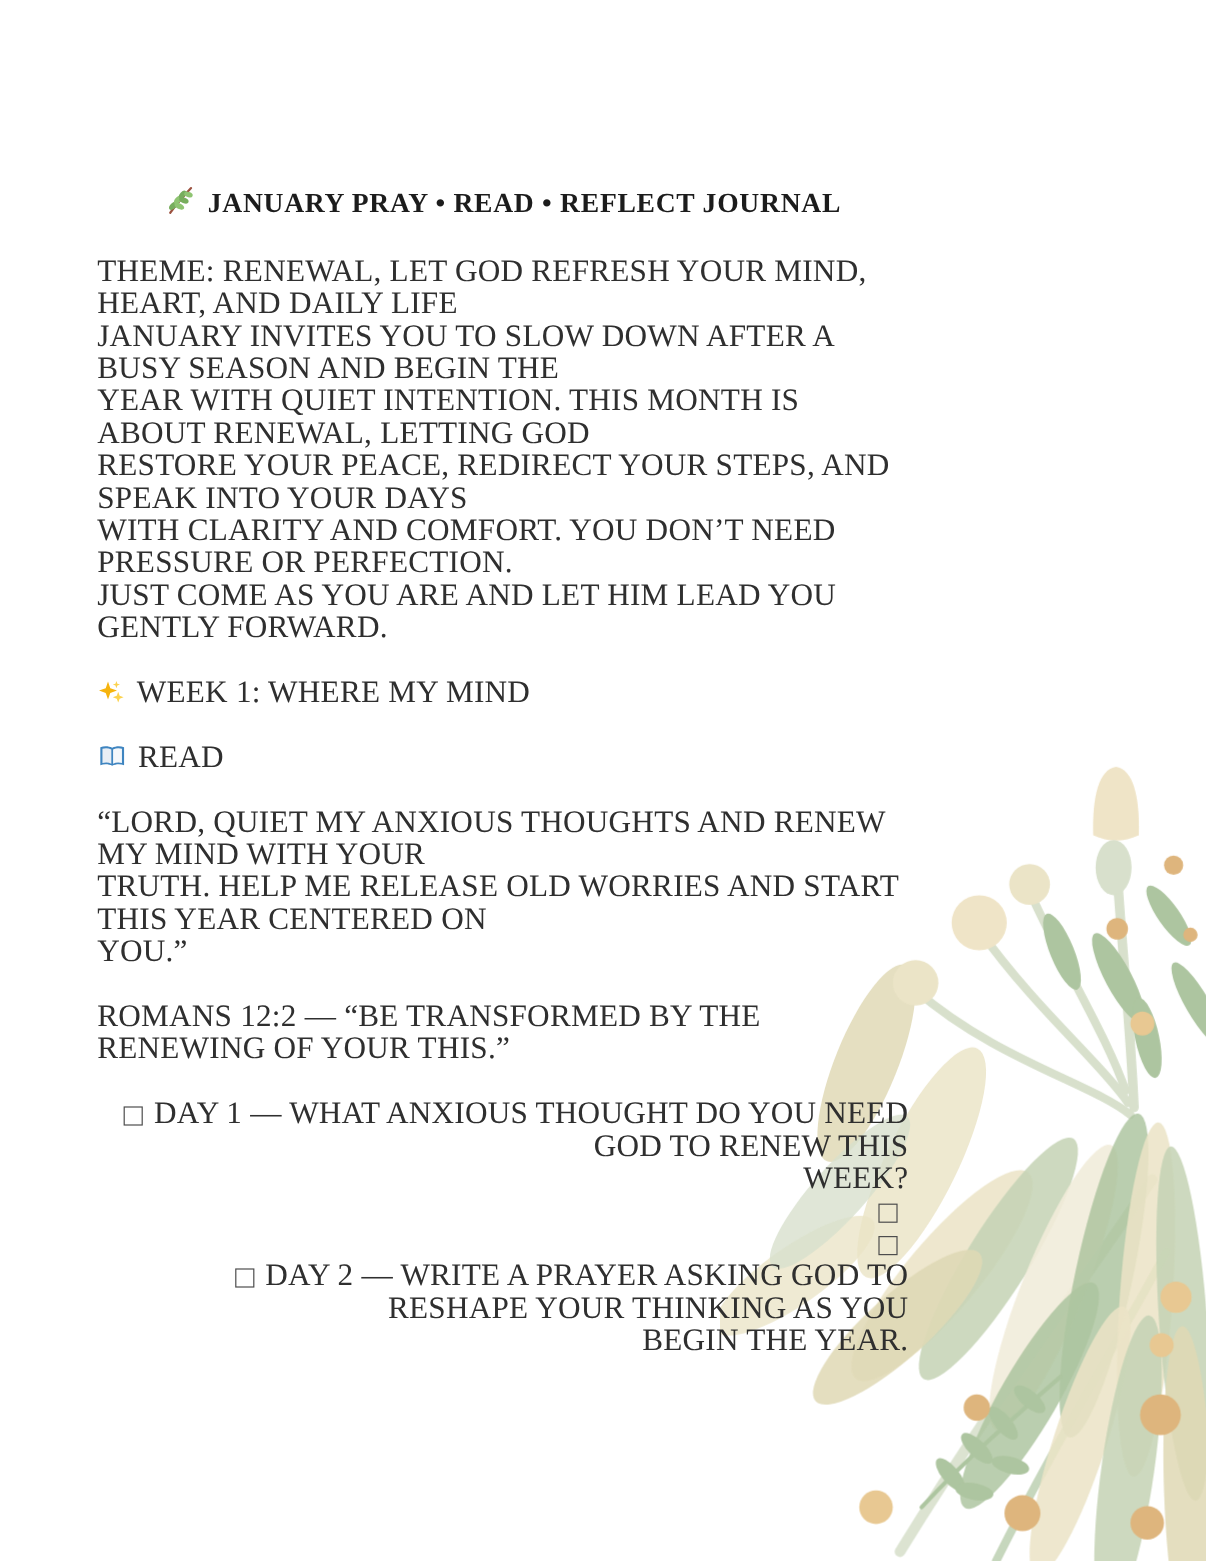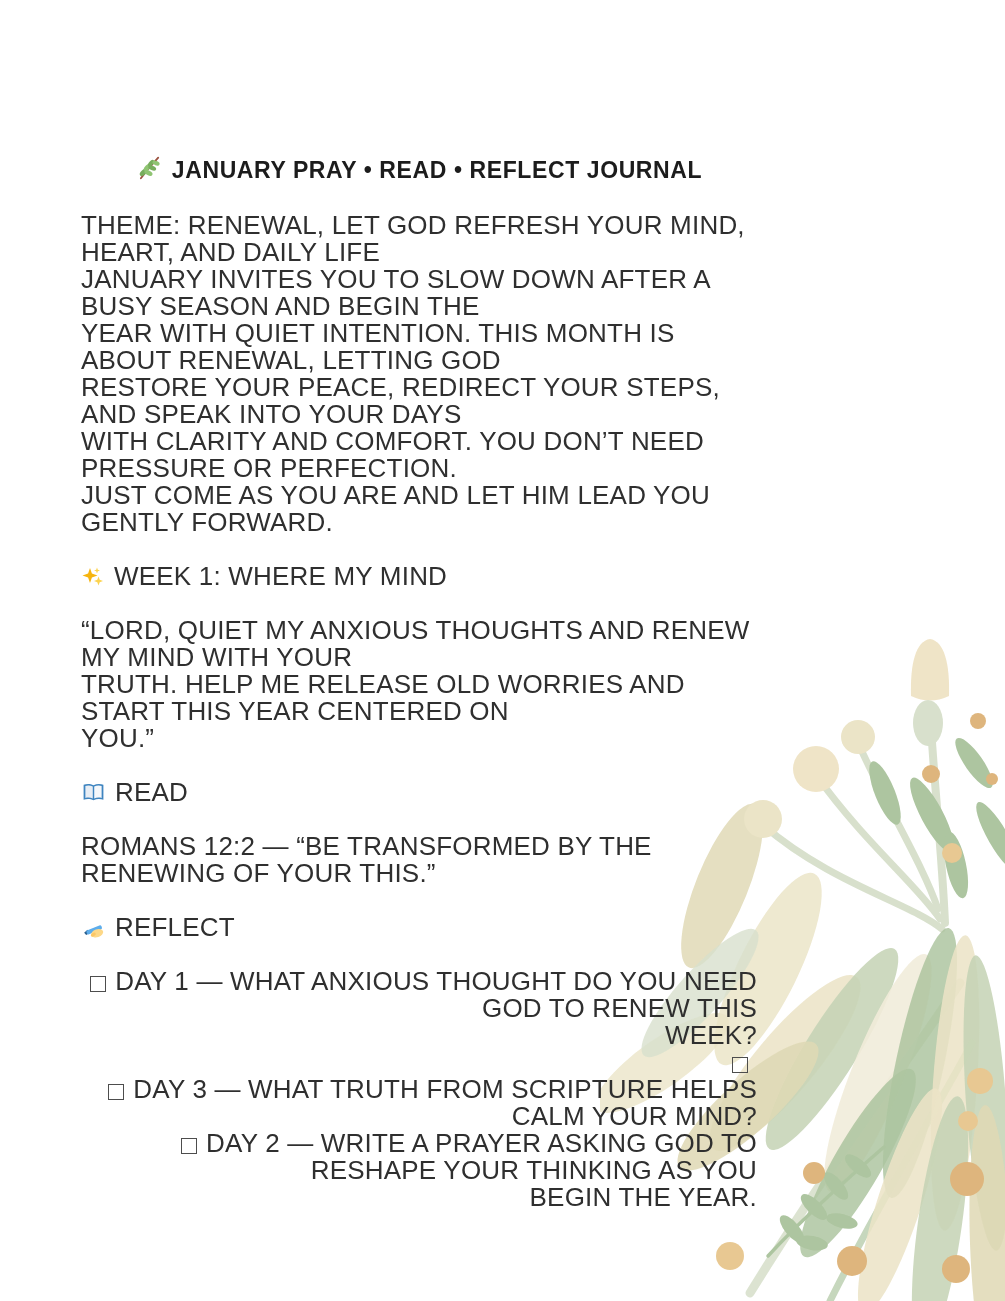--- a/index.html
+++ b/index.html
@@ -18,20 +18,21 @@
     font-family:"Liberation Sans", sans-serif;
     color:var(--text);
     position:relative;
     overflow:hidden;
   }
   .page{
     position:relative;
     z-index:2;
     padding:152px 84px 0 81px;
     width:841px;
+    font-family:Liberation Serif, serif;
   }
   h1.title{
     font-size:23px;
     font-weight:700;
     letter-spacing:0.6px;
     line-height:36px;
     color:var(--title_text);
     text-align:center;
     margin:0 0 24px 0;
     white-space:nowrap;
@@ -98,44 +99,38 @@
 WITH CLARITY AND COMFORT. YOU DON’T NEED PRESSURE OR PERFECTION.
 JUST COME AS YOU ARE AND LET HIM LEAD YOU GENTLY FORWARD.</p>
 
   <p class="body-text"><span class="icon"><svg width="24" height="24" viewBox="0 0 24 24">
           <path d="M9 3 L10.9 8.6 L16.5 10.5 L10.9 12.4 L9 18 L7.1 12.4 L1.5 10.5 L7.1 8.6 Z" fill="var(--emoji_yellow)"></path>
           <path d="M17.5 11.5 L18.7 14.8 L22 16 L18.7 17.2 L17.5 20.5 L16.3 17.2 L13 16 L16.3 14.8 Z" fill="#fcd34f"></path>
           <path d="M16 2.5 L16.8 4.7 L19 5.5 L16.8 6.3 L16 8.5 L15.2 6.3 L13 5.5 L15.2 4.7 Z" fill="#fcd34f"></path>
         </svg></span><span>WEEK 1: WHERE MY MIND</span></p>
 
 
-  <p class="body-text">“LORD, QUIET MY ANXIOUS THOUGHTS AND RENEW MY MIND WITH YOUR
-TRUTH. HELP ME RELEASE OLD WORRIES AND START THIS YEAR CENTERED ON
-YOU.”</p>
-
   <p class="body-text"><span class="icon"><svg width="25" height="25" viewBox="0 0 24 24">
           <path d="M12 5 C9 3.4 5.3 3.4 2.5 4.6 V19 C5.3 17.8 9 17.8 12 19.4 C15 17.8 18.7 17.8 21.5 19 V4.6 C18.7 3.4 15 3.4 12 5 Z" fill="var(--emoji_book)"></path>
           <path d="M11.3 6.3 C9 5.1 6.2 5 4.2 5.8 V17.2 C6.4 16.5 9.2 16.6 11.3 17.7 Z" fill="var(--emoji_page)"></path>
           <path d="M12.7 6.3 C15 5.1 17.8 5 19.8 5.8 V17.2 C17.6 16.5 14.8 16.6 12.7 17.7 Z" fill="#f5f8fb"></path>
         </svg></span><span>READ</span></p>
 
+  <p class="body-text">“LORD, QUIET MY ANXIOUS THOUGHTS AND RENEW MY MIND WITH YOUR
+TRUTH. HELP ME RELEASE OLD WORRIES AND START THIS YEAR CENTERED ON
+YOU.”</p>
+
   <p class="body-text">ROMANS 12:2 — “BE TRANSFORMED BY THE RENEWING OF YOUR THIS.”</p>
 
-  <p class="body-text"><span class="icon"><svg width="25" height="25" viewBox="0 0 24 24">
-          <path d="M3 17 L6.2 14.2 L8.6 17.2 L5 19.2 Z" fill="#2a5f8f"></path>
-          <rect x="5" y="12.2" width="15.5" height="4.2" rx="1.6" transform="rotate(-22 12.5 14.5)" fill="var(--emoji_blue)"></rect>
-          <ellipse cx="15.5" cy="17.5" rx="6" ry="3.8" transform="rotate(-18 15.5 17.5)" fill="var(--emoji_hand)"></ellipse>
-          <ellipse cx="11.8" cy="18.8" rx="2.6" ry="1.6" transform="rotate(-30 11.8 18.8)" fill="#fcc766"></ellipse>
-        </svg></span><span>REFLECT</span></p>
 
   <div class="days">
     <p class="body-text day"><span class="checkbox"></span><span class="day-text">DAY 1 — WHAT ANXIOUS THOUGHT DO YOU NEED GOD TO RENEW THIS
 WEEK?</span></p>
     <p class="body-text day"><span class="checkbox"></span></p>
-    <p class="body-text day"><span class="checkbox"></span><span class="day-text">DAY 3 — WHAT TRUTH FROM SCRIPTURE HELPS CALM YOUR MIND?</span></p>
+    <p class="body-text day"><span class="checkbox"></span></p>
     <p class="body-text day"><span class="checkbox"></span><span class="day-text">DAY 2 — WRITE A PRAYER ASKING GOD TO RESHAPE YOUR THINKING AS YOU
 BEGIN THE YEAR.</span></p>
   </div>
 </div>
 
 <svg class="bouquet" width="405" height="700" viewBox="0 0 405 700">
   <g opacity="0.95">
 
     <ellipse cx="122" cy="285" rx="26" ry="88" transform="rotate(22 122 285)" class="c-olive" opacity="0.85"></ellipse>
     <ellipse cx="168" cy="368" rx="30" ry="106" transform="rotate(26 168 368)" class="c-cream" opacity="0.85"></ellipse>

